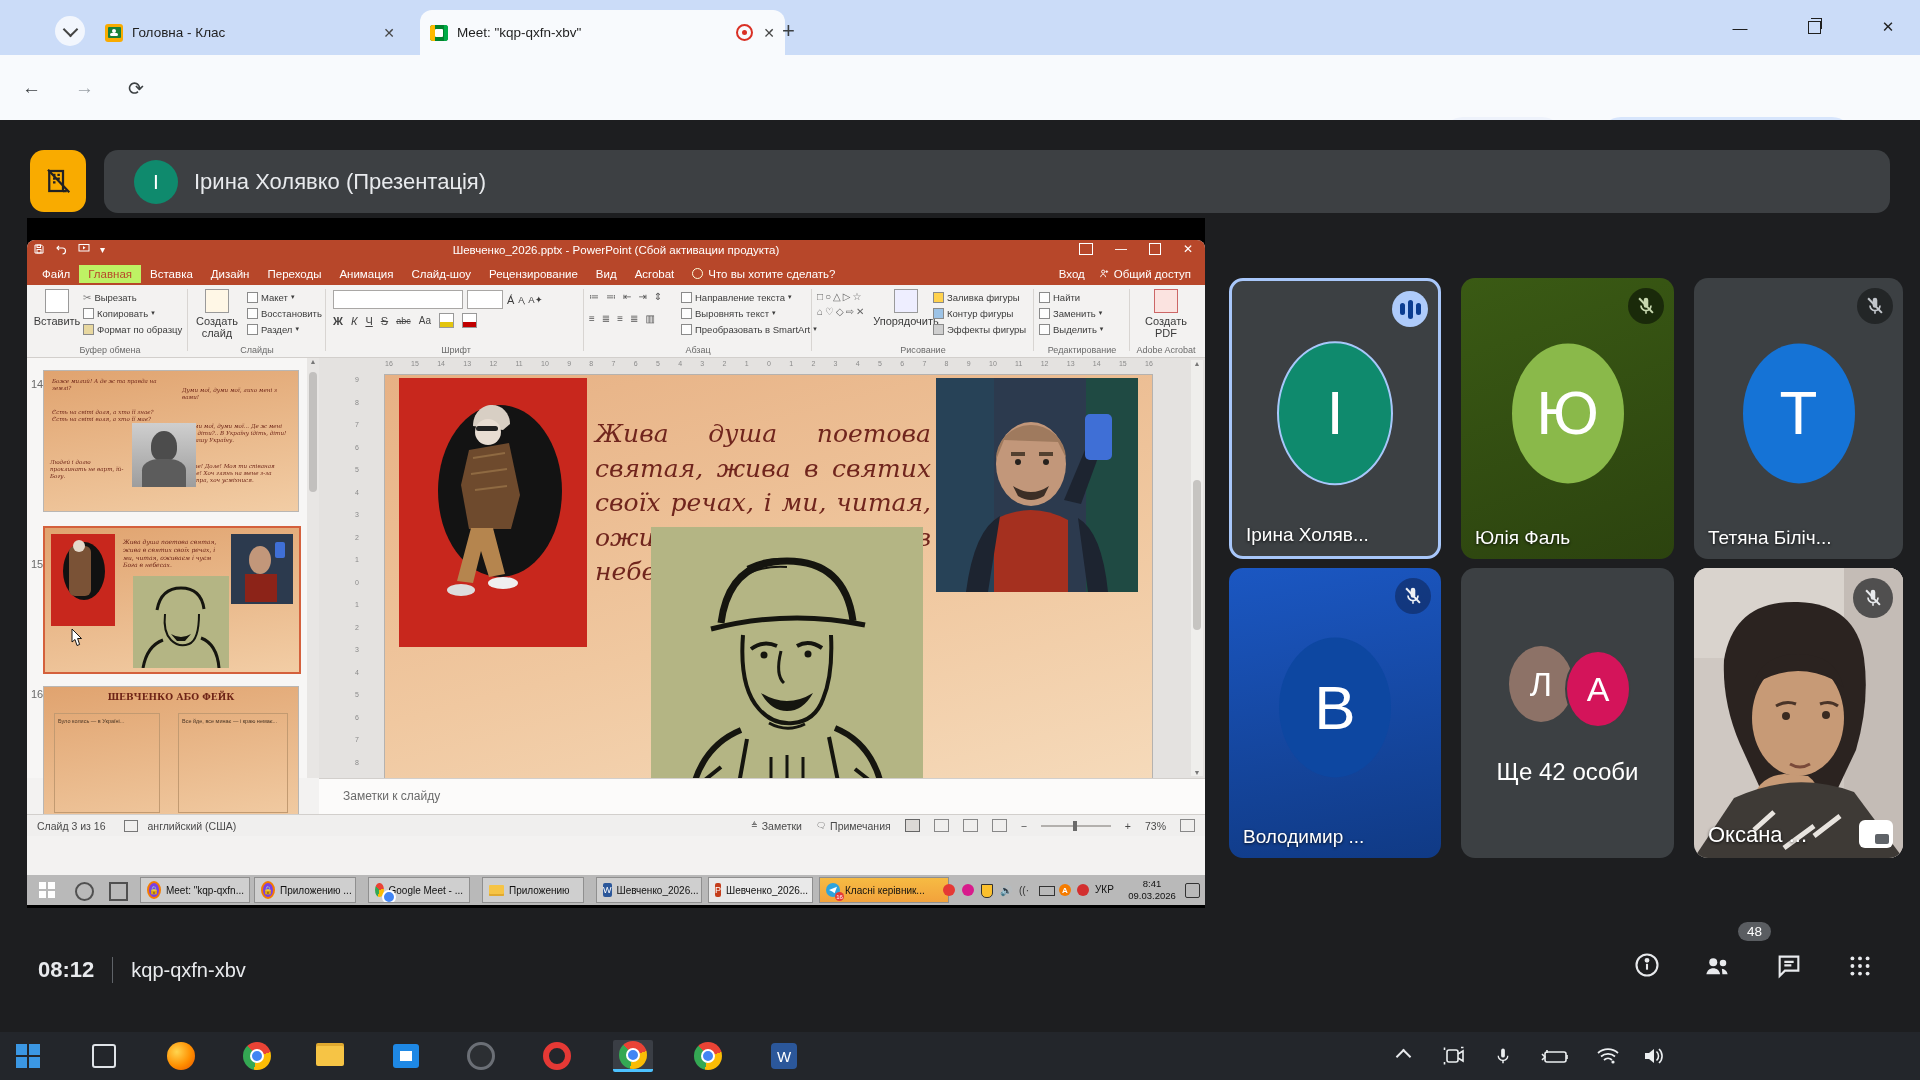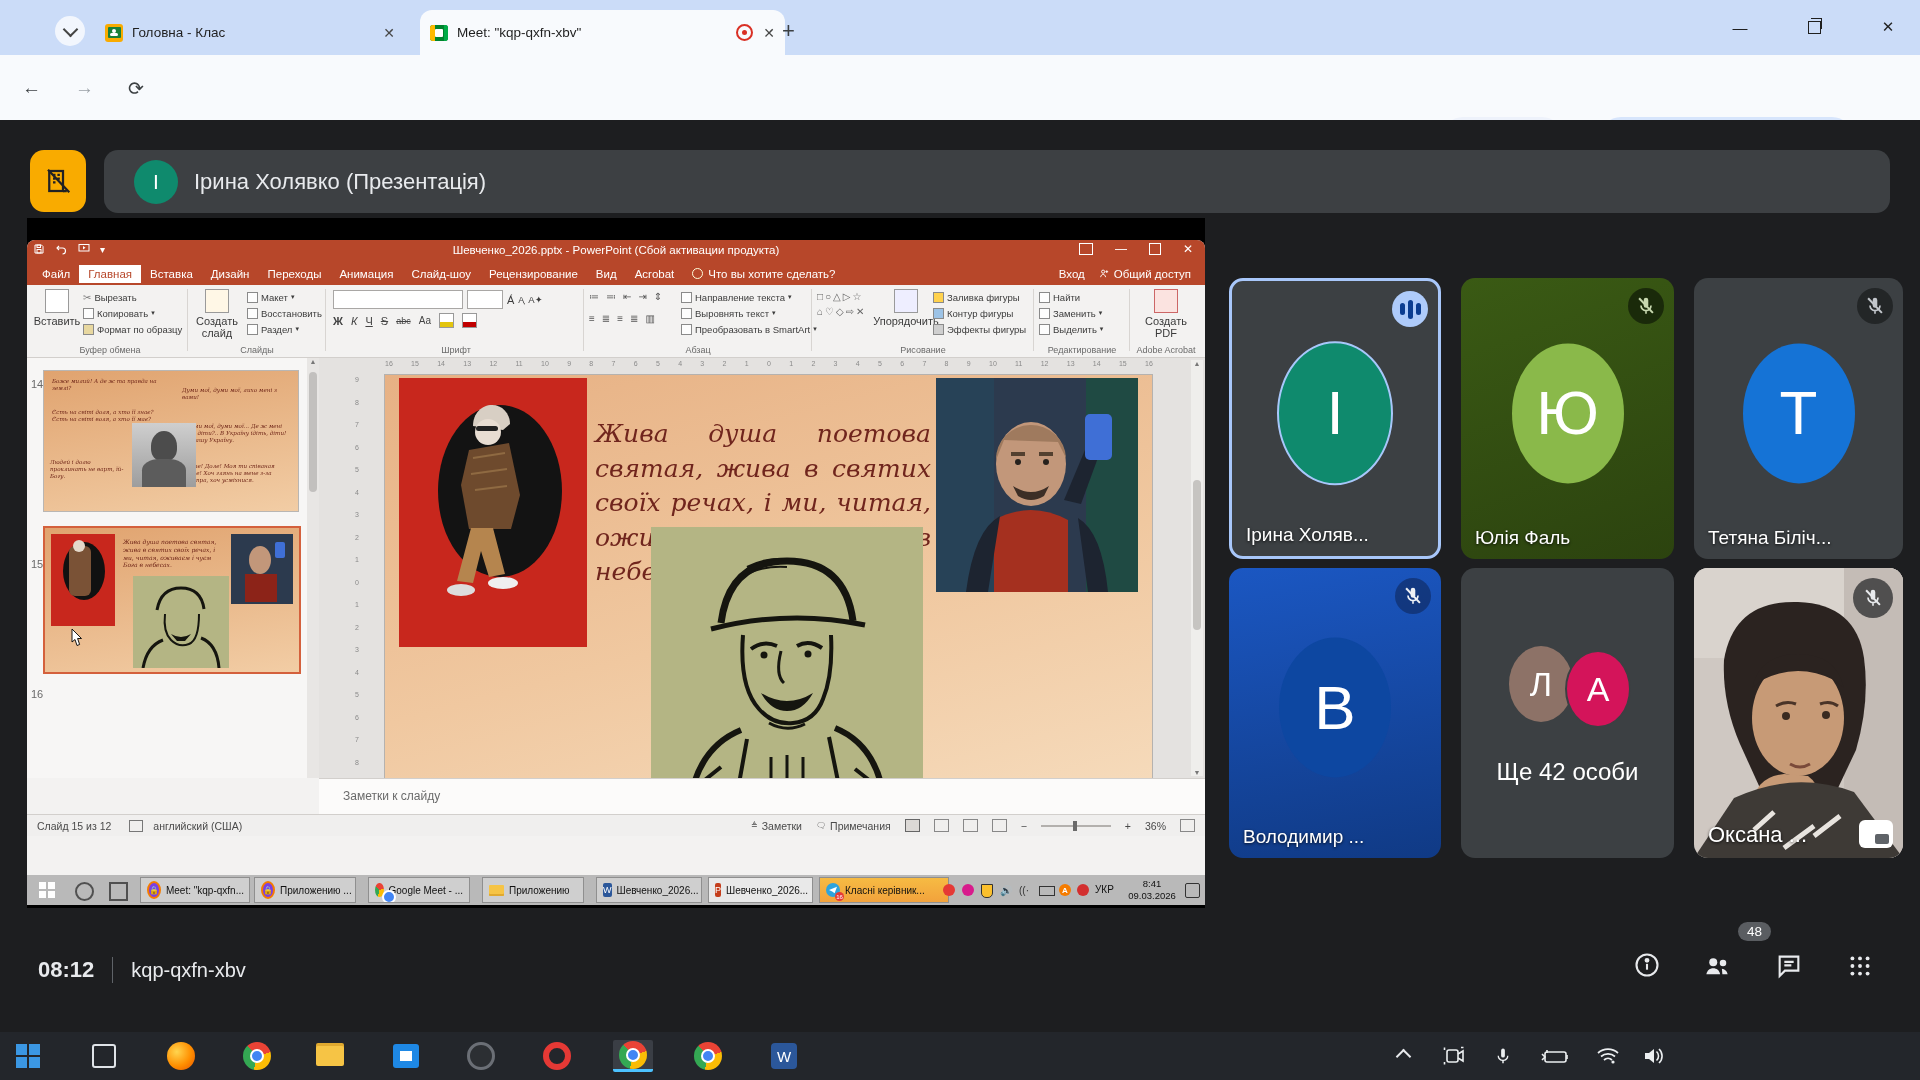--- a/index.html
+++ b/index.html
@@ -170,21 +170,21 @@
           <div class="abs flex" style="right:12px;top:2px;gap:22px;color:#fff;">
             <span style="width:12px;height:10px;border:1.4px solid #fff;display:inline-block;"></span>
             <span style="font-size:12px;">—</span>
             <span style="width:10px;height:10px;border:1.4px solid #fff;display:inline-block;"></span>
             <span style="font-size:12px;">✕</span>
           </div>
         </div>
 
         <div class="abs flex" style="left:0;top:22px;width:1178px;height:23px;background:#b7472a;padding-left:6px;box-sizing:border-box;">
           <span class="ptab">Файл</span>
-          <span class="ptab" style="background:#ffffff;color:#b7472a;">Главная</span>
+          <span class="ptab" style="background:#bef264;color:#b7472a;">Главная</span>
           <span class="ptab">Вставка</span>
           <span class="ptab">Дизайн</span>
           <span class="ptab">Переходы</span>
           <span class="ptab">Анимация</span>
           <span class="ptab">Слайд-шоу</span>
           <span class="ptab">Рецензирование</span>
           <span class="ptab">Вид</span>
           <span class="ptab">Acrobat</span>
           <span class="ptab flex" style="gap:5px;">
               <span style="width:9px;height:9px;border:1.3px solid #ffd;border-radius:50%;display:inline-block;"></span>
@@ -391,20 +391,25 @@
                   <path d="M32 38q-2 18 6 26t18 4q10-4 10-30" fill="none" stroke="#15150f" stroke-width="2"></path>
                   <path d="M38 58q10 6 20 0l-6 7h-8z" fill="#15150f"></path>
                   <path d="M10 92q4-22 20-28M86 92q-2-24-18-30" fill="none" stroke="#15150f" stroke-width="3"></path>
                 </svg>
             </div>
             <svg class="abs" style="left:26px;top:100px;" width="14" height="20" viewBox="0 0 14 20">
                 <path d="M1 1l9.5 9.5H6.6l2 6-2.6 1-2-6L1 14z" fill="#fff" stroke="#000" stroke-width="0.9"></path>
               </svg>
           </div>
           <span class="abs" style="left:4px;top:330px;font-size:11px;color:#6a6a6a;">16</span>
+          <div class="thumbwrap" style="left:16px;top:328px;width:254px;height:140px;border:1px solid #b9b6b3;">
+            <div class="abs" style="left:0;top:5px;width:254px;text-align:center;font-family:'DejaVu Serif',serif;font-weight:bold;font-size:9px;color:#6e2417;">ШЕВЧЕНКО АБО ФЕЙК</div>
+            <div class="abs" style="left:10px;top:26px;width:106px;height:100px;border:1px solid #c29a71;padding:3px;font-size:5.5px;color:#4a3524;line-height:1.5;box-sizing:border-box;">Було колись — в Україні...</div>
+            <div class="abs" style="left:134px;top:26px;width:110px;height:100px;border:1px solid #c29a71;padding:3px;font-size:5.5px;color:#4a3524;line-height:1.5;box-sizing:border-box;">Все йде, все минає — і краю немає...</div>
+          </div>
           <div class="abs" style="left:280px;top:0;width:12px;height:420px;background:#e8e6e4;">
               <span style="display:block;text-align:center;font-size:7px;color:#777;">▲</span>
               <span class="abs" style="left:2px;top:14px;width:8px;height:120px;background:#c2c0be;border-radius:4px;"></span>
             </div>
         </div>
 
         <div class="abs" style="left:292px;top:118px;width:886px;height:420px;background:#e4e2e0;">
           <div class="ruler abs" style="left:66px;top:2px;width:768px;">
               <span>16</span>
               <span>15</span>
@@ -524,42 +529,42 @@
             <span class="abs" style="left:2px;top:120px;width:8px;height:150px;background:#c6c4c1;border-radius:4px;"></span>
             <span class="abs" style="bottom:0;left:0;width:12px;text-align:center;font-size:7px;color:#777;">▼</span>
           </div>
         </div>
 
         <div class="abs" style="left:292px;top:538px;width:886px;height:36px;background:#fcfbfa;border-top:1px solid #d2cfcc;">
           <span class="abs" style="left:24px;top:10px;font-size:12px;color:#6a6a6a;">Заметки к слайду</span>
         </div>
 
         <div class="abs flex" style="left:0;top:574px;width:1178px;height:22px;background:#f0efee;border-top:1px solid #d2cfcc;font-size:10.5px;color:#4a4a4a;box-sizing:border-box;">
-          <span style="margin-left:10px;">Слайд 15 из 12</span>
+          <span style="margin-left:10px;">Слайд 3 из 16</span>
           <span style="margin-left:18px;width:12px;height:10px;border:1px solid #777;display:inline-block;"></span>
           <span style="margin-left:10px;">английский (США)</span>
           <span style="margin-left:auto;display:flex;align-items:center;gap:14px;padding-right:10px;">
             <span class="flex" style="gap:4px;">
                 <span style="font-size:8px;">≜</span>
                 <span>Заметки</span>
               </span>
             <span class="flex" style="gap:4px;">
                 <span style="font-size:8px;">🗨</span>
                 <span>Примечания</span>
               </span>
             <span style="width:13px;height:11px;border:1px solid #666;background:#dcd9d6;"></span>
             <span style="width:13px;height:11px;border:1px solid #888;"></span>
             <span style="width:13px;height:11px;border:1px solid #888;"></span>
             <span style="width:13px;height:11px;border:1px solid #888;"></span>
             <span>−</span>
             <span style="width:70px;height:2px;background:#b3b0ad;position:relative;display:inline-block;">
                 <i style="position:absolute;left:32px;top:-4px;width:4px;height:10px;background:#6a6a6a;"></i>
               </span>
             <span>+</span>
-            <span>36%</span>
+            <span>73%</span>
             <span style="width:13px;height:11px;border:1px solid #888;"></span>
           </span>
         </div>
       </div>
 
       <div class="abs" style="left:0;top:657px;width:1178px;height:30px;background:#b9b9b9;">
         <span class="abs" style="left:12px;top:7px;">
             <span style="display:grid;grid-template-columns:7px 7px;gap:1.5px;">
               <i style="height:7px;background:#fff;"></i>
               <i style="height:7px;background:#fff;"></i>

